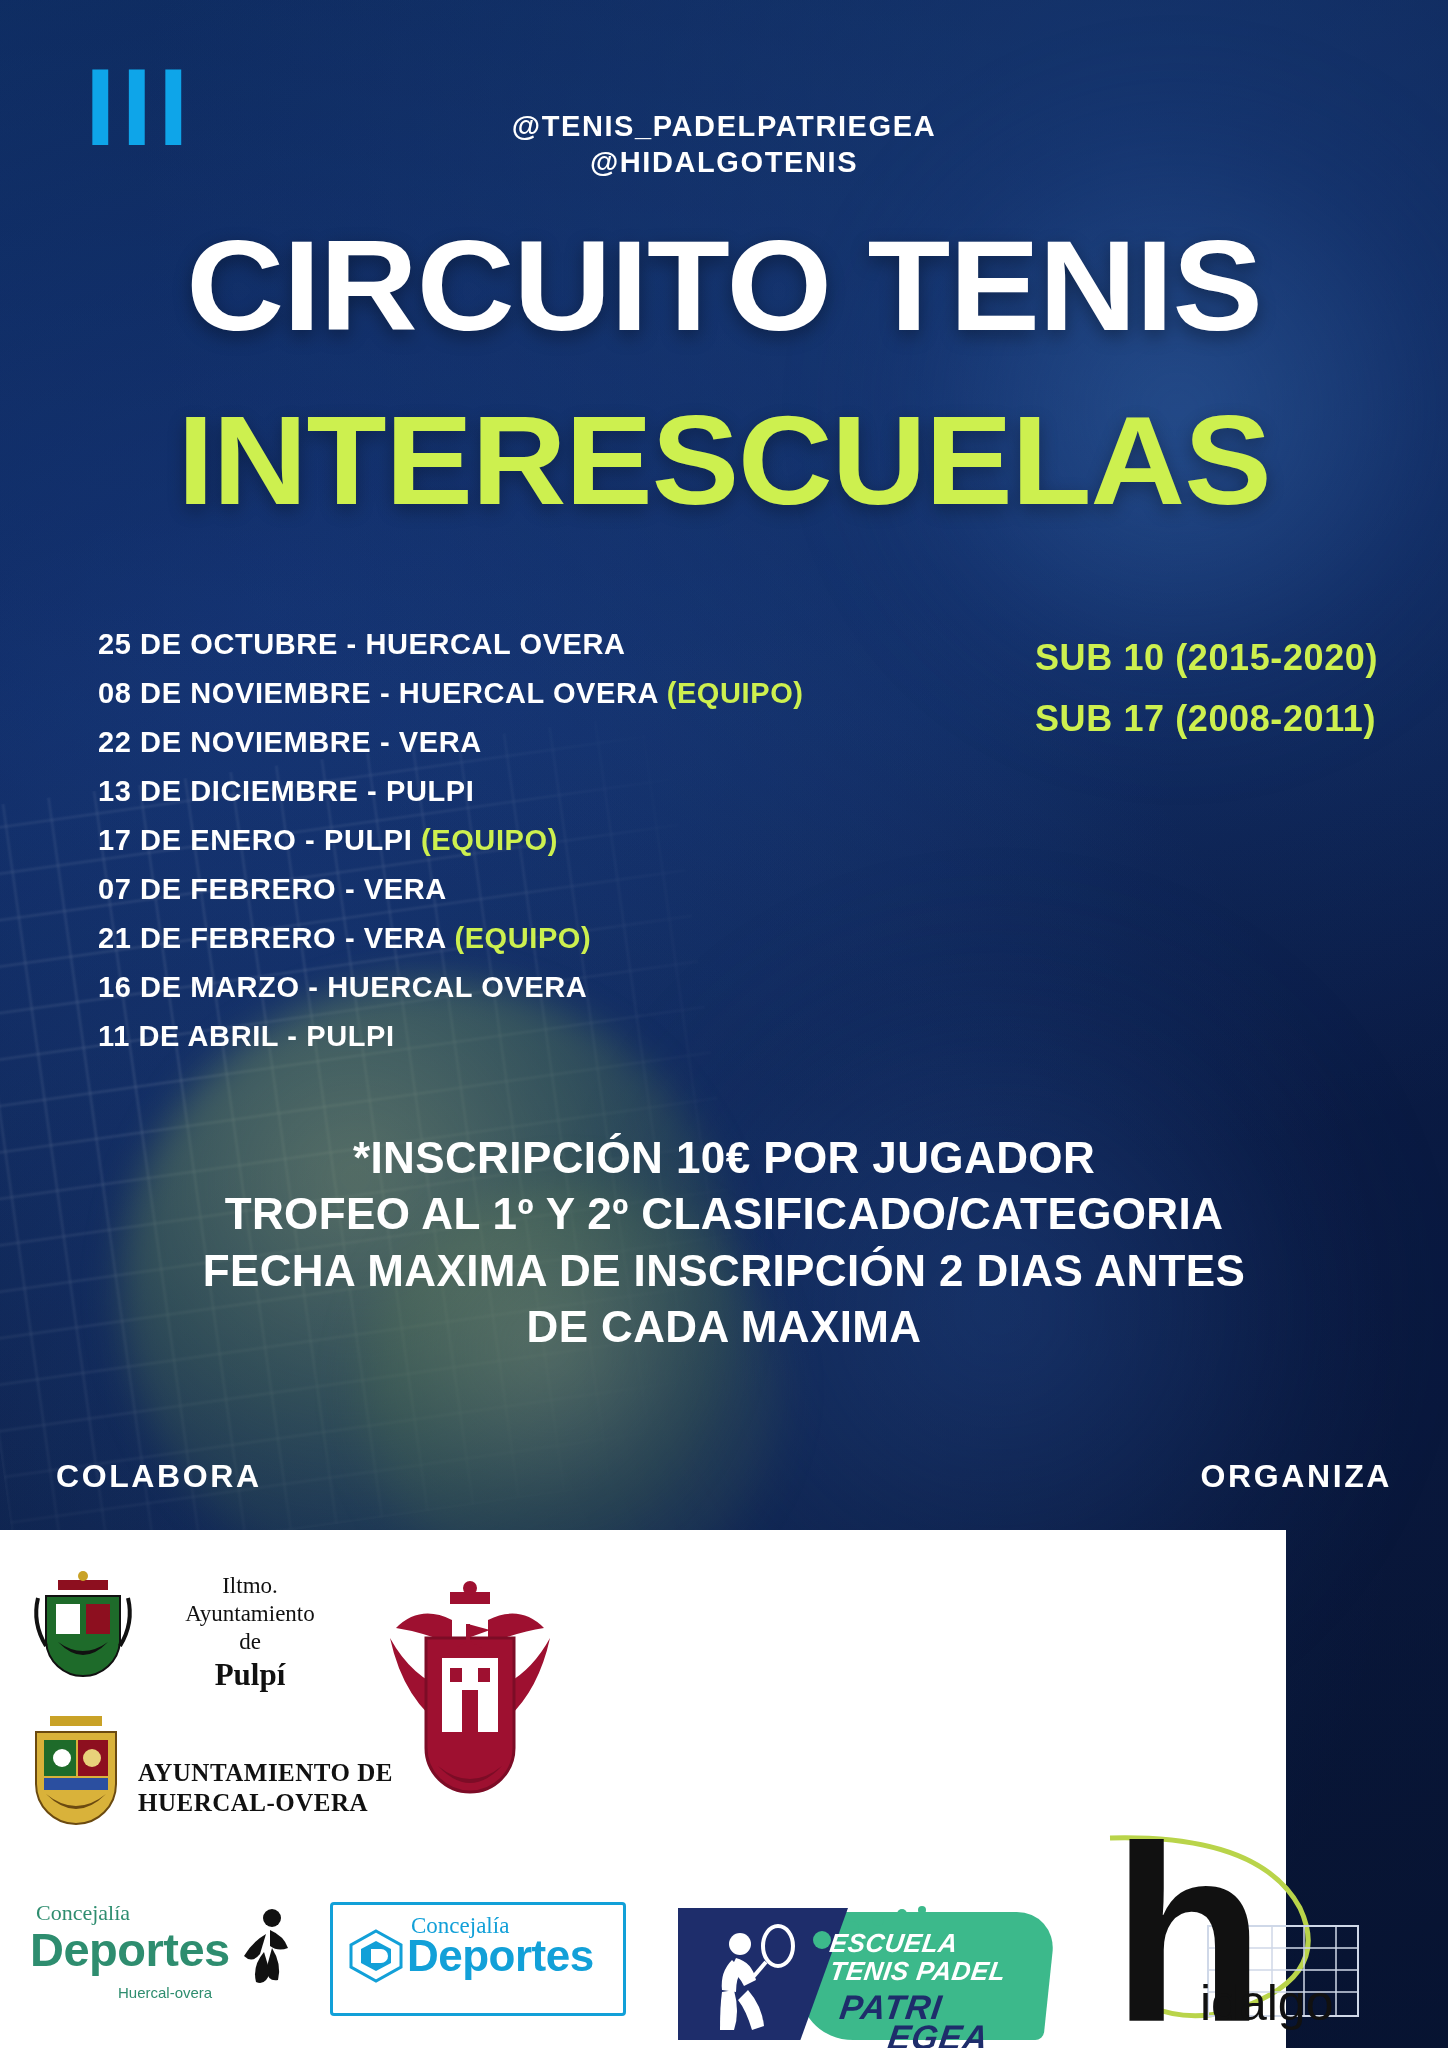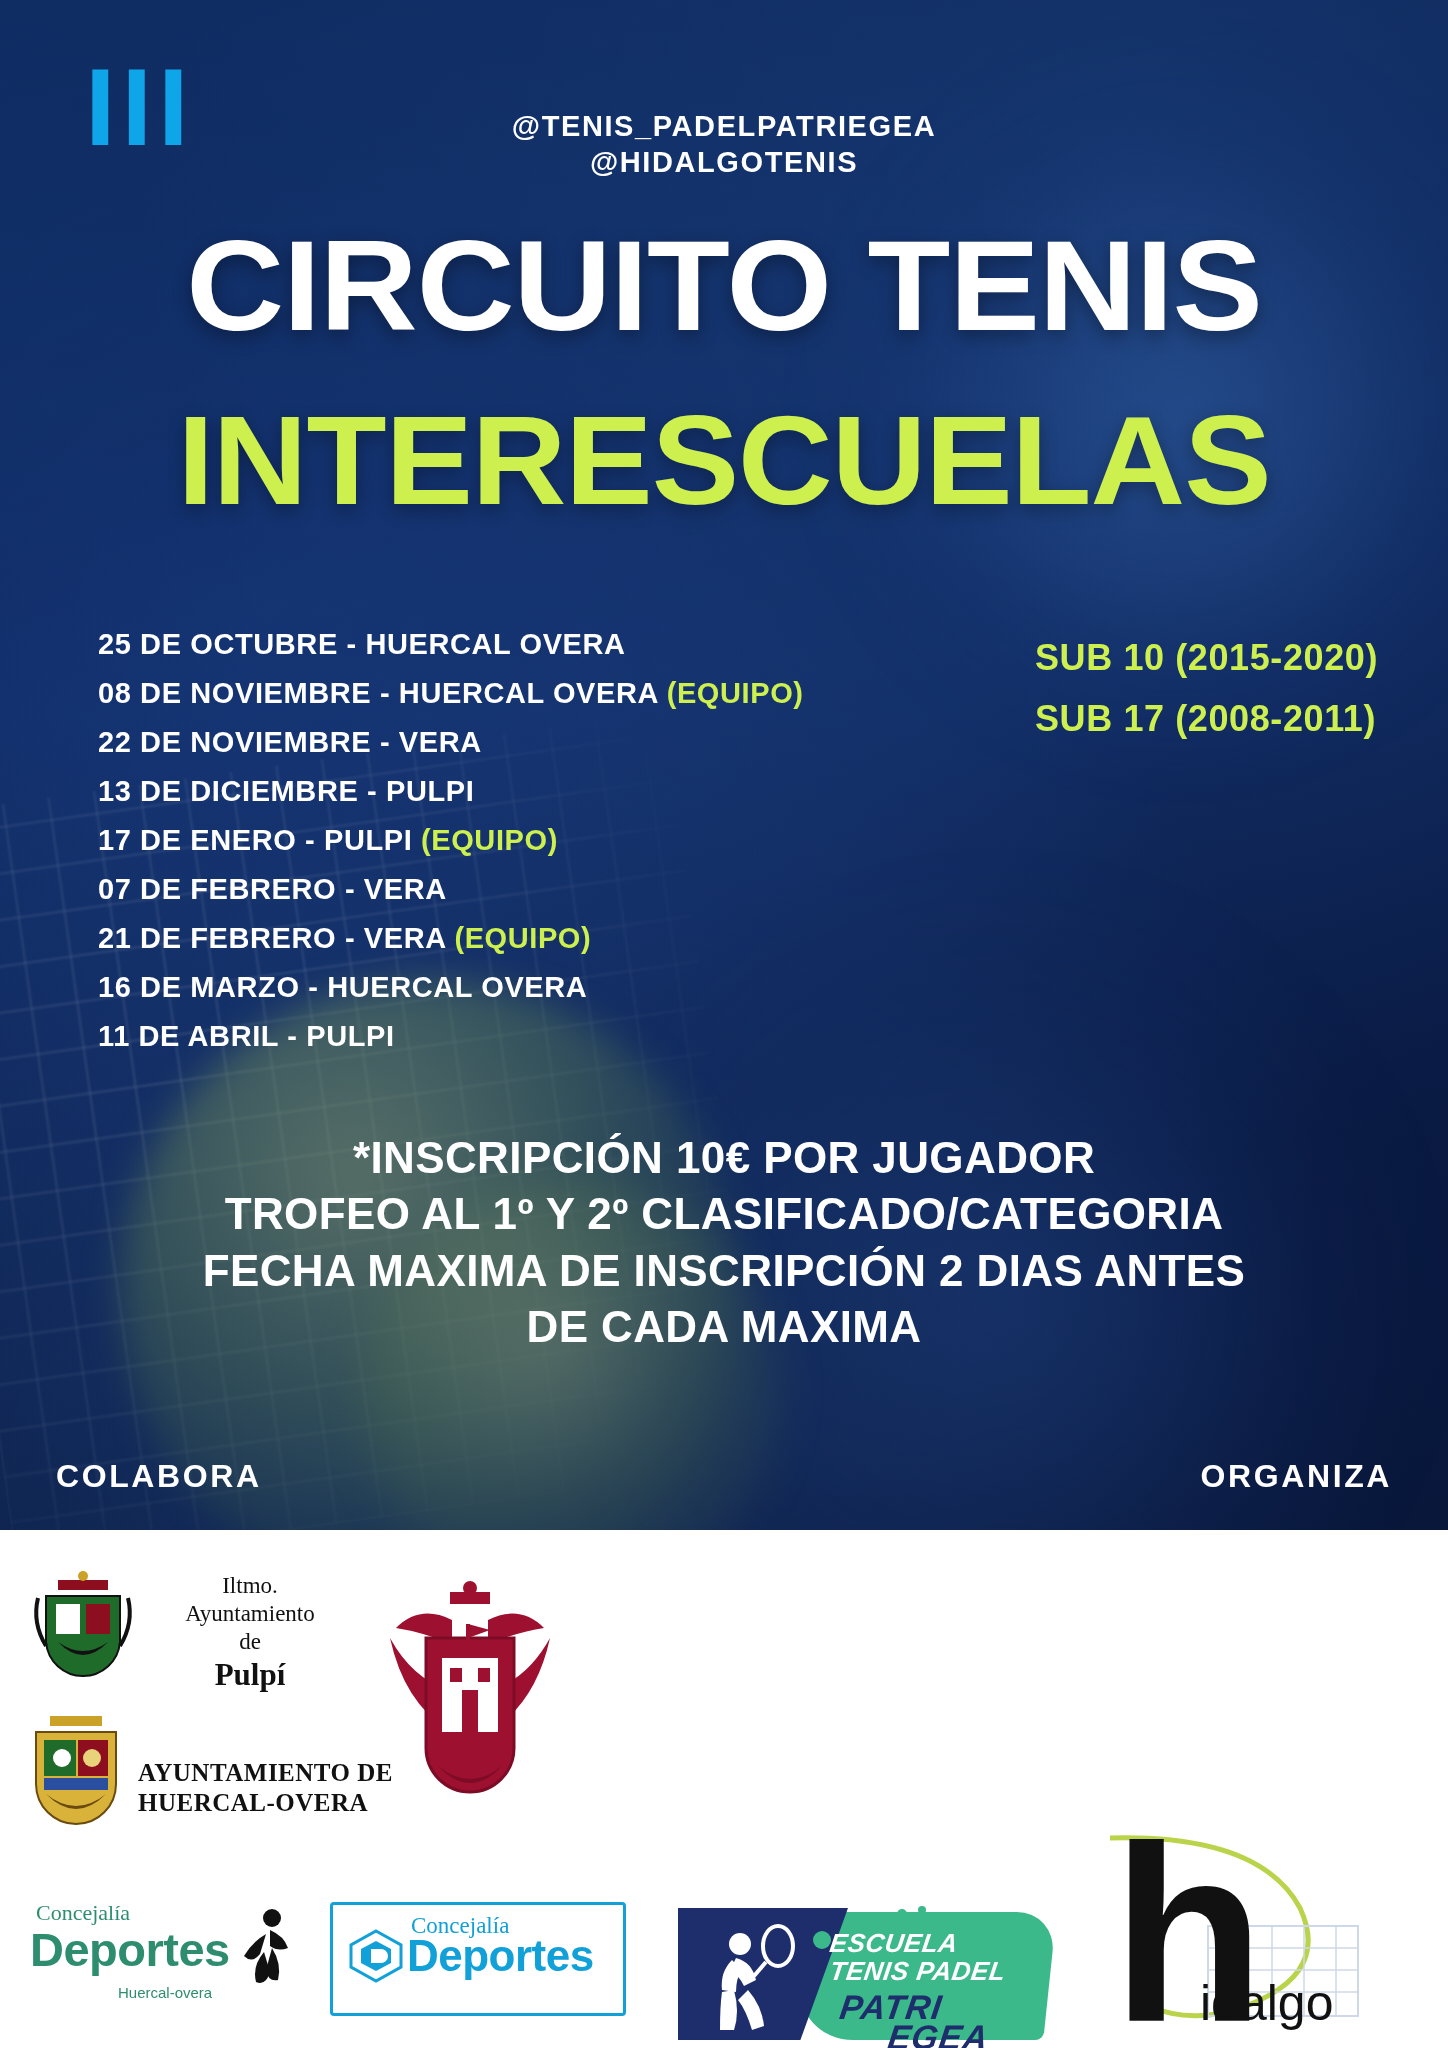--- a/index.html
+++ b/index.html
@@ -219,21 +219,21 @@
     font-size: 32px;
     font-weight: bold;
     letter-spacing: 2.6px;
   }
 
   
   .sponsors {
     position: absolute;
     left: 0;
     top: 1530px;
-    width: 1448px;
+    width: 1286px;
     height: 518px;
     background: #ffffff;
   }
 
   .logo-pulpi-crest {
     position: absolute;
     left: 28px;
     top: 38px;
     width: 110px;
     height: 110px;

